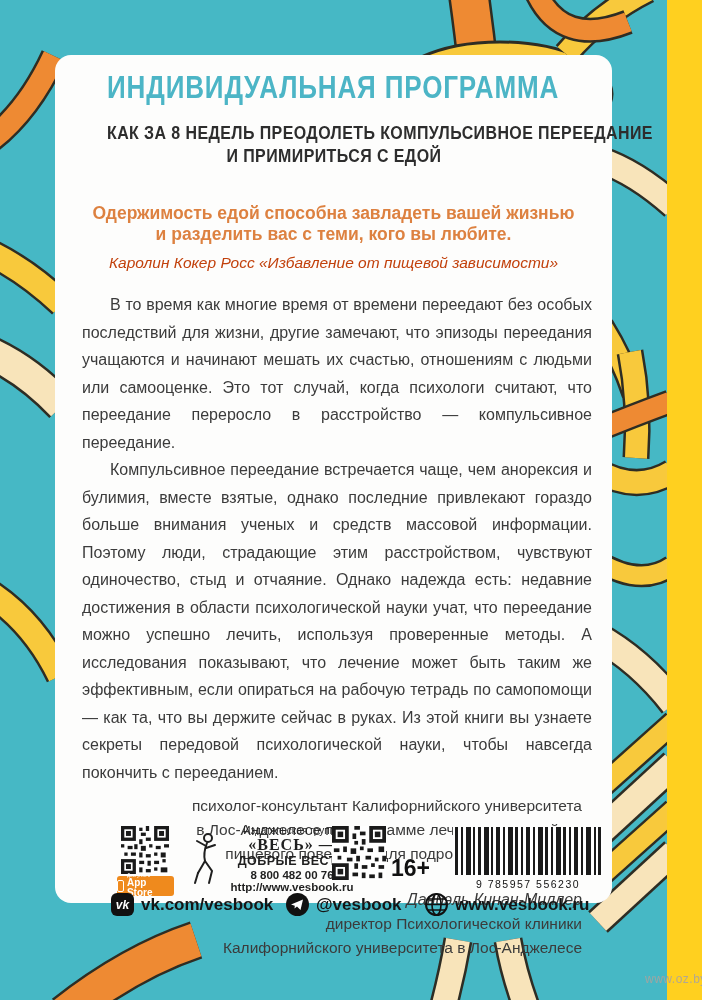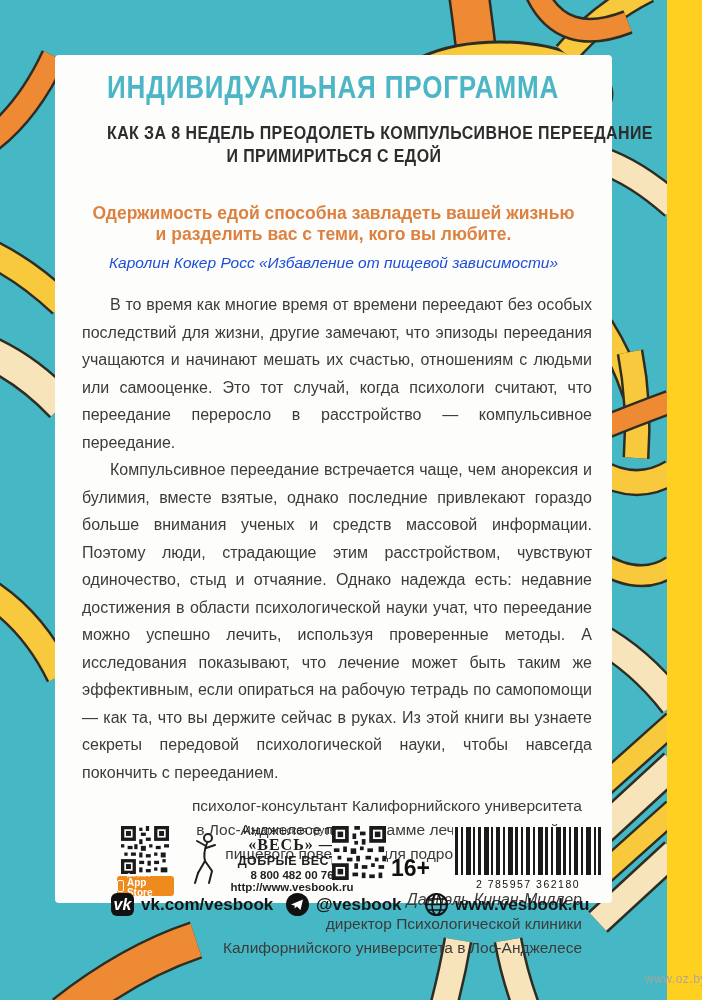--- a/index.html
+++ b/index.html
@@ -9,37 +9,37 @@
     background:#46b8c5;
     font-family:"Liberation Sans", sans-serif;
   }
   .deco { position:absolute; left:0; top:0; }
   .side-strip {
     position:absolute; left:667px; top:0; width:35px; height:1000px;
     background:#ffd01f;
   }
   .card {
     position:absolute; left:55px; top:55px; width:557px; height:848px;
-    background:#fdfdfc; border-radius:4px;
+    background:#fdfdfc; border-radius:16px;
   }
   .title {
     margin-top:16px; text-align:center; color:#4cb5c6;
     font-size:31px; font-weight:700; letter-spacing:1px; line-height:34px;
   }
   .title span, .subtitle span { display:inline-block; transform:scaleX(0.84); white-space:nowrap; }
   .subtitle {
     margin-top:16px; text-align:center; color:#2d2d2d;
     font-size:19px; font-weight:700; letter-spacing:0.5px; line-height:23px;
   }
   .quote {
     margin-top:36px; text-align:center; color:#dd8140;
     font-size:17.5px; font-weight:700; line-height:21px;
   }
   .quote-attr {
-    margin-top:9px; text-align:center; color:#1d4ed8;
+    margin-top:9px; text-align:center; color:#c2410c;
     font-size:15.5px; font-style:italic;
   }
   .body-text {
     margin-top:19px; padding:0 20px 0 27px; color:#3b3b3b;
     font-size:16px; line-height:27.5px; text-align:justify;
   }
   .body-text p { text-indent:28px; }
   .endorsements { margin-top:8px; padding-right:30px; text-align:right; color:#3b3b3b; }
   .endo-name { font-style:italic; font-size:16px; line-height:24px; }
   .endo-line { font-size:15.5px; line-height:24px; }
@@ -72,21 +72,21 @@
   .age-badge { position:absolute; left:336px; top:32px; font-size:23px; font-weight:700; color:#111; }
   .barcode-wrap { position:absolute; left:398px; top:4px; width:150px; text-align:center; }
   .barcode-digits { font-size:10.5px; color:#111; letter-spacing:1.5px; margin-top:-1px; }
   .social-row { position:absolute; left:0; top:838px; width:557px; height:30px; color:#151515; }
   .social-item { position:absolute; display:flex; align-items:center; gap:7px; }
   .social-item .label { font-size:17px; font-weight:700; }
   .vk-item { left:56px; } .tg-item { left:231px; } .web-item { left:351px;margin-left:19px; }
   .vk-icon {
     width:23px; height:23px; background:#111; border-radius:6px; color:#fff;
     display:flex; align-items:center; justify-content:center;
-    font-size:16px; font-weight:700; font-style:italic;
+    font-size:12px; font-weight:700; font-style:italic;
   }
   .watermark {
     position:absolute; left:645px; top:972px; font-size:12px;
     color:#aaa49e; opacity:0.9; letter-spacing:0.5px;
   }
 </style>
 </head>
 <body>
 
 <div class="stage">
@@ -316,21 +316,21 @@
               <rect x="103" y="0" width="5" height="48"></rect>
             <rect x="110" y="0" width="3" height="48"></rect>
               <rect x="116" y="0" width="2" height="48"></rect>
             <rect x="121" y="0" width="4" height="48"></rect>
               <rect x="128" y="0" width="2" height="48"></rect>
             <rect x="133" y="0" width="5" height="48"></rect>
               <rect x="141" y="0" width="2" height="48"></rect>
             <rect x="145" y="0" width="3" height="48"></rect>
           </g>
         </svg>
-        <div class="barcode-digits">2 785957 362180</div>
+        <div class="barcode-digits">9 785957 556230</div>
       </div>
     </div>
 
     <div class="social-row">
       <div class="social-item vk-item">
         <span class="vk-icon">vk</span>
         <span class="label">vk.com/vesbook</span>
       </div>
       <div class="social-item tg-item">
         <svg width="23" height="23" viewBox="0 0 23 23">

